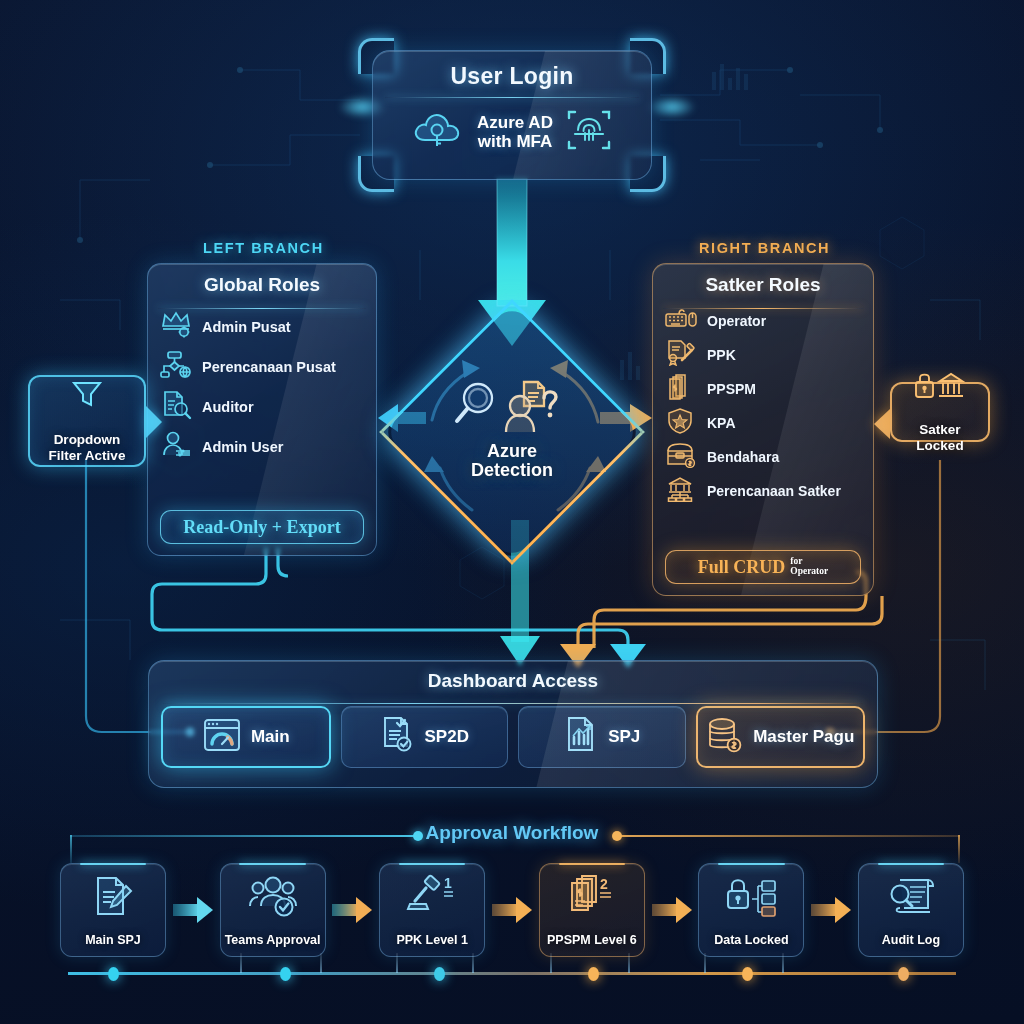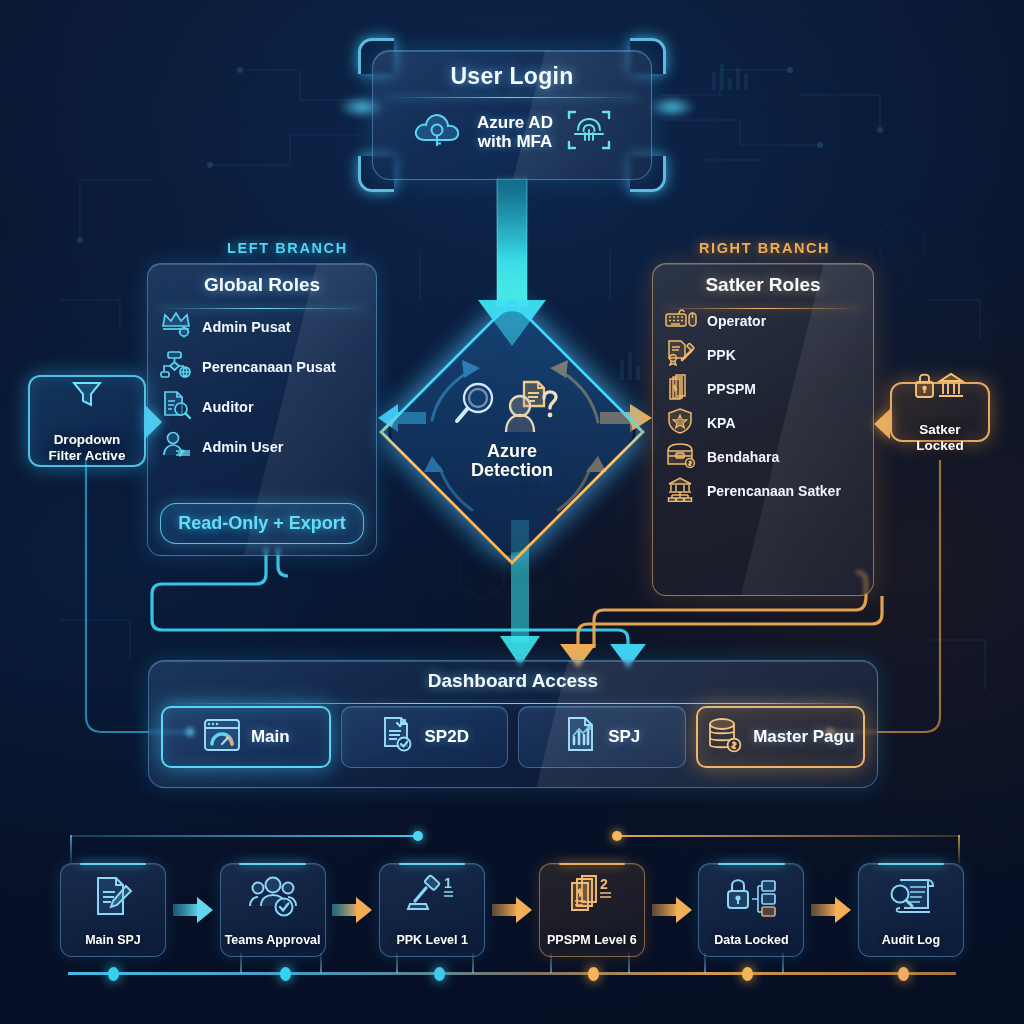--- a/index.html
+++ b/index.html
@@ -56,21 +56,21 @@
   .bracket { position:absolute; border:3px solid rgba(110,215,255,.85); box-shadow:0 0 14px rgba(70,200,255,.8); }
   .br-tl { left:358px; top:38px; width:36px; height:36px; border-right:0; border-bottom:0; border-radius:14px 0 0 0; }
   .br-tr { left:630px; top:38px; width:36px; height:36px; border-left:0; border-bottom:0; border-radius:0 14px 0 0; }
   .br-bl { left:358px; top:156px; width:36px; height:36px; border-right:0; border-top:0; border-radius:0 0 0 14px; }
   .br-br { left:630px; top:156px; width:36px; height:36px; border-left:0; border-top:0; border-radius:0 0 14px 0; }
   .sideglow { position:absolute; top:96px; width:48px; height:22px; border-radius:50%;
               background:radial-gradient(ellipse, rgba(90,220,255,.85), transparent 70%); filter:blur(3px); }
 
   
   .branch-label { position:absolute; font-size:14.5px; font-weight:bold; letter-spacing:1.6px; }
-  #label-left  { left:203px; top:240px; color:#4fd8f5; text-shadow:0 0 12px rgba(60,200,245,.8);margin-left:24px; }
+  #label-left  { left:203px; top:240px; color:#4fd8f5; text-shadow:0 0 12px rgba(60,200,245,.8); }
   #label-right { left:699px; top:240px; color:#f2ae54; text-shadow:0 0 12px rgba(240,160,60,.8); }
 
   
   .panel { padding:0; }
   #panel-left  { left:147px; top:263px; width:230px; height:293px; }
   #panel-right { left:652px; top:263px; width:222px; height:333px; }
   .panel .p-title {
     text-align:center; font-size:19px; font-weight:bold; padding-top:10px; color:#f4faff;
     text-shadow:0 0 12px rgba(130,215,255,.7);
   }
@@ -82,25 +82,26 @@
   }
   .warm .p-rule { background:linear-gradient(90deg, transparent, rgba(255,190,110,.95), transparent);
                   box-shadow:0 0 8px rgba(240,160,60,.75); }
   .role-list { margin-top:14px; padding:0 12px; display:flex; flex-direction:column; gap:6px; }
   .role-item { display:flex; align-items:center; gap:10px; }
   .role-item .label { font-size:14.5px; color:#f0f7ff; font-weight:600; white-space:nowrap; }
   #panel-right .role-list { gap:4px; margin-top:10px; }
   #panel-right .role-item .label { font-size:14px; }
 
   .badge {
-    position:absolute; left:12px; right:12px; bottom:11px; height:41px;
-    border-radius:16px; display:flex; align-items:center; justify-content:center; gap:5px;
+    position:absolute; left:12px; right:12px; bottom:11px; height:34px;
+    border-radius:11px; display:flex; align-items:center; justify-content:center; gap:5px;
     border:1px solid rgba(110,225,255,.8);
     background:linear-gradient(180deg, rgba(40,110,165,.30), rgba(20,60,110,.32));
     box-shadow:0 0 16px rgba(60,200,255,.35), inset 0 0 14px rgba(60,190,250,.18);
+    font-family:Liberation Serif, serif;
   }
   .badge .b-main { font-size:18px; font-weight:bold; color:#63ddf8; text-shadow:0 0 12px rgba(60,210,250,.9); }
   .badge.warm-badge { border:1px solid rgba(245,180,105,.85);
     background:linear-gradient(180deg, rgba(120,80,40,.30), rgba(60,45,40,.34));
     box-shadow:0 0 18px rgba(240,160,55,.35), inset 0 0 14px rgba(250,175,70,.16); }
   .badge.warm-badge .b-main { color:#f8b357; text-shadow:0 0 12px rgba(250,170,60,.9); }
   .badge .b-sub { font-size:9.5px; font-weight:bold; line-height:1.05; color:#ffffff; text-align:left; }
 
   
   #role-diamond { position:absolute; left:418px; top:338px; width:188px; height:188px; }
@@ -490,20 +491,27 @@
             <path d="M15 16 V19 M7 19 H23 M7 19 V22 M15 19 V22 M23 19 V22"></path>
             <rect x="3.5" y="22" width="7" height="3.4" fill="rgba(200,140,60,.25)"></rect>
             <rect x="11.5" y="22" width="7" height="3.4" fill="rgba(200,140,60,.25)"></rect>
             <rect x="19.5" y="22" width="7" height="3.4" fill="rgba(200,140,60,.25)"></rect>
           </svg>
         </span>
         <span class="label">Perencanaan Satker</span>
       </div>
 
     </div>
+    <div class="badge warm-badge">
+      <span class="b-main">Full CRUD</span>
+      <span class="b-sub">
+        <span style="display:block">for</span>
+        <span style="display:block">Operator</span>
+      </span>
+    </div>
   </div>
 
   <div id="role-diamond">
     <div class="dia"></div>
     <div class="dia-ring"></div>
     <div class="dia-icons">
       <svg width="120" height="62" viewBox="0 0 120 62" fill="none" stroke-width="2.3">
         <g stroke="#cfe8fa">
           <circle cx="26" cy="22" r="14" fill="rgba(20,70,130,.35)"></circle>
           <circle cx="26" cy="22" r="9" opacity=".5"></circle>
@@ -629,20 +637,21 @@
 
     </div>
   </div>
 
   <div class="wf-hline" id="wf-line-l"></div>
   <div class="wf-hline" id="wf-line-r"></div>
   <div class="wf-vline" id="wf-vl"></div>
   <div class="wf-vline" id="wf-vr"></div>
   <div id="wf-dot-l"></div>
   <div id="wf-dot-r"></div>
+  <div id="wf-title">Approval Workflow</div>
 
   <div id="wf-steps">
 
     <div class="wf-step">
       <div class="top-glow"></div>
       <span>
         <svg width="46" height="48" viewBox="0 0 46 48" fill="none" stroke="#8fd6f5" stroke-width="2">
           <path d="M8 4 H26 L33 11 V40 H8 Z" fill="rgba(60,150,215,.18)"></path>
           <path d="M26 4 V11 H33"></path>
           <path d="M13 18 H25 M13 23 H24 M13 28 H21"></path>

